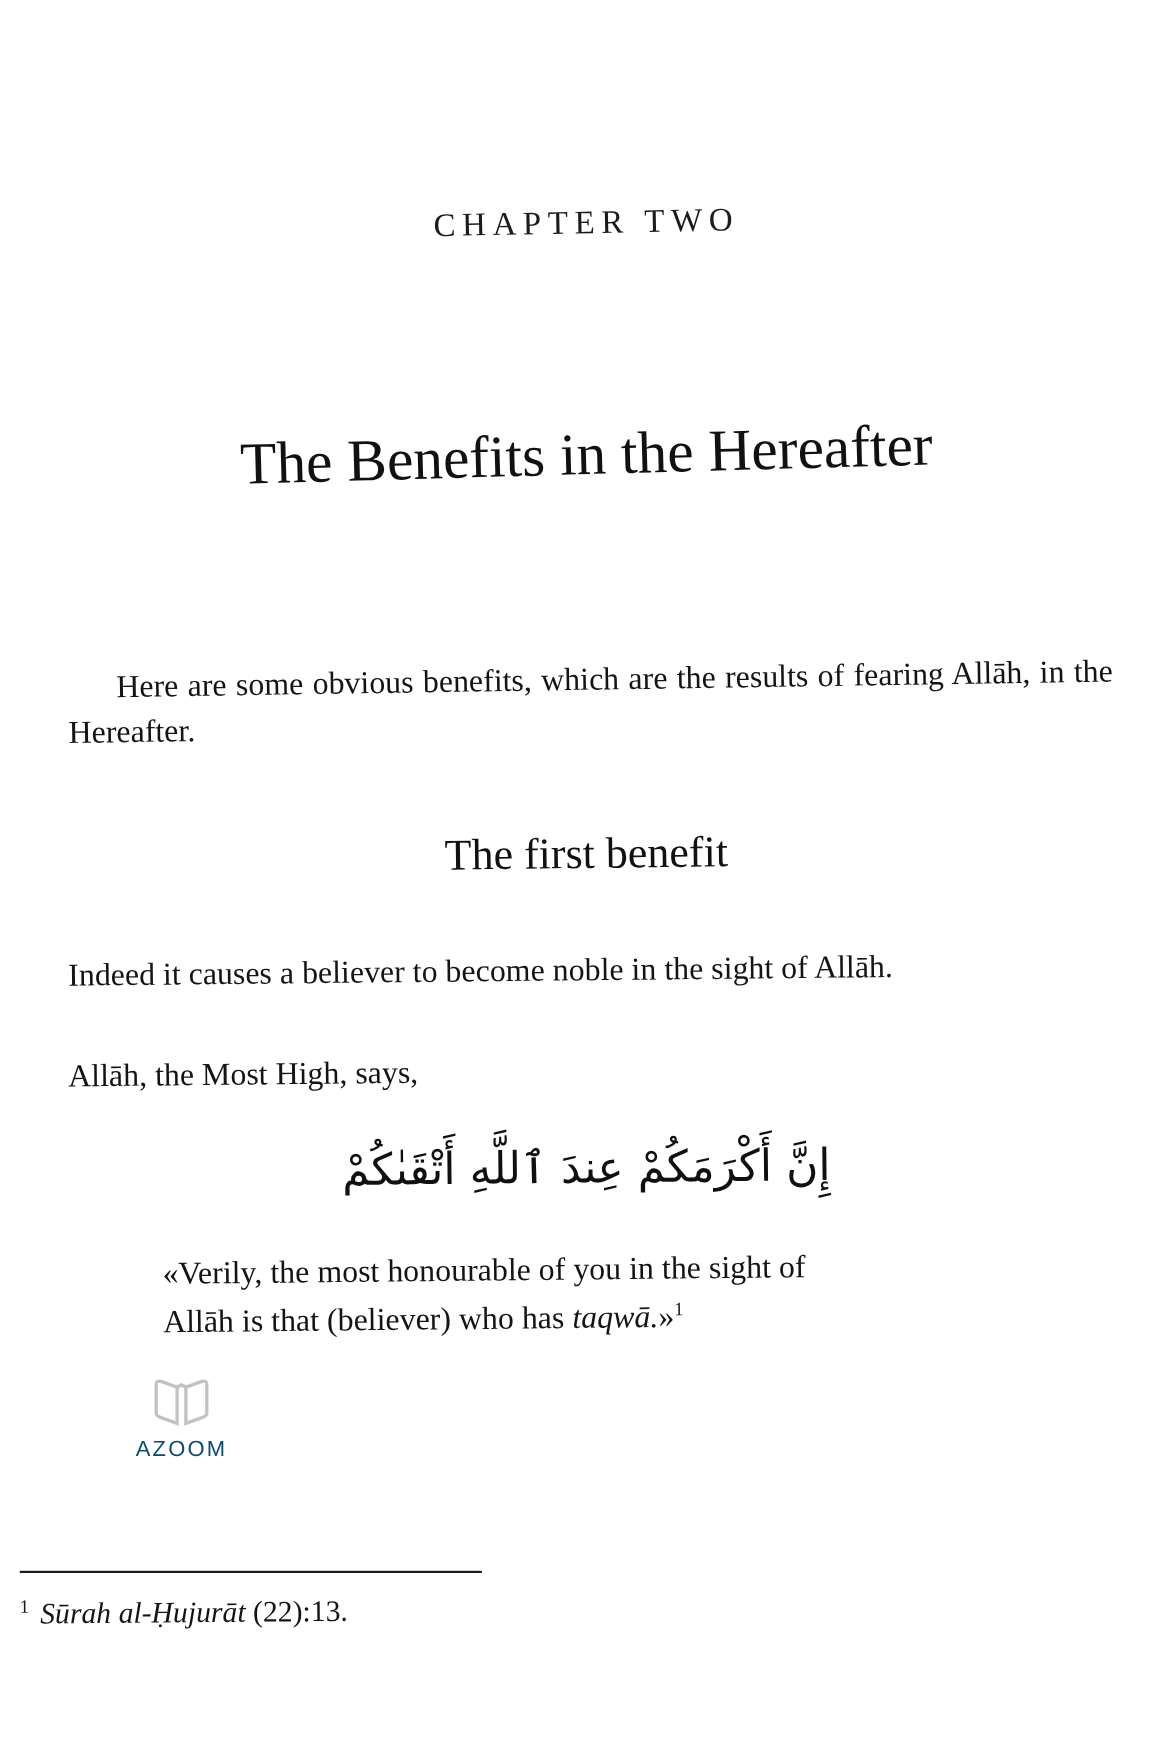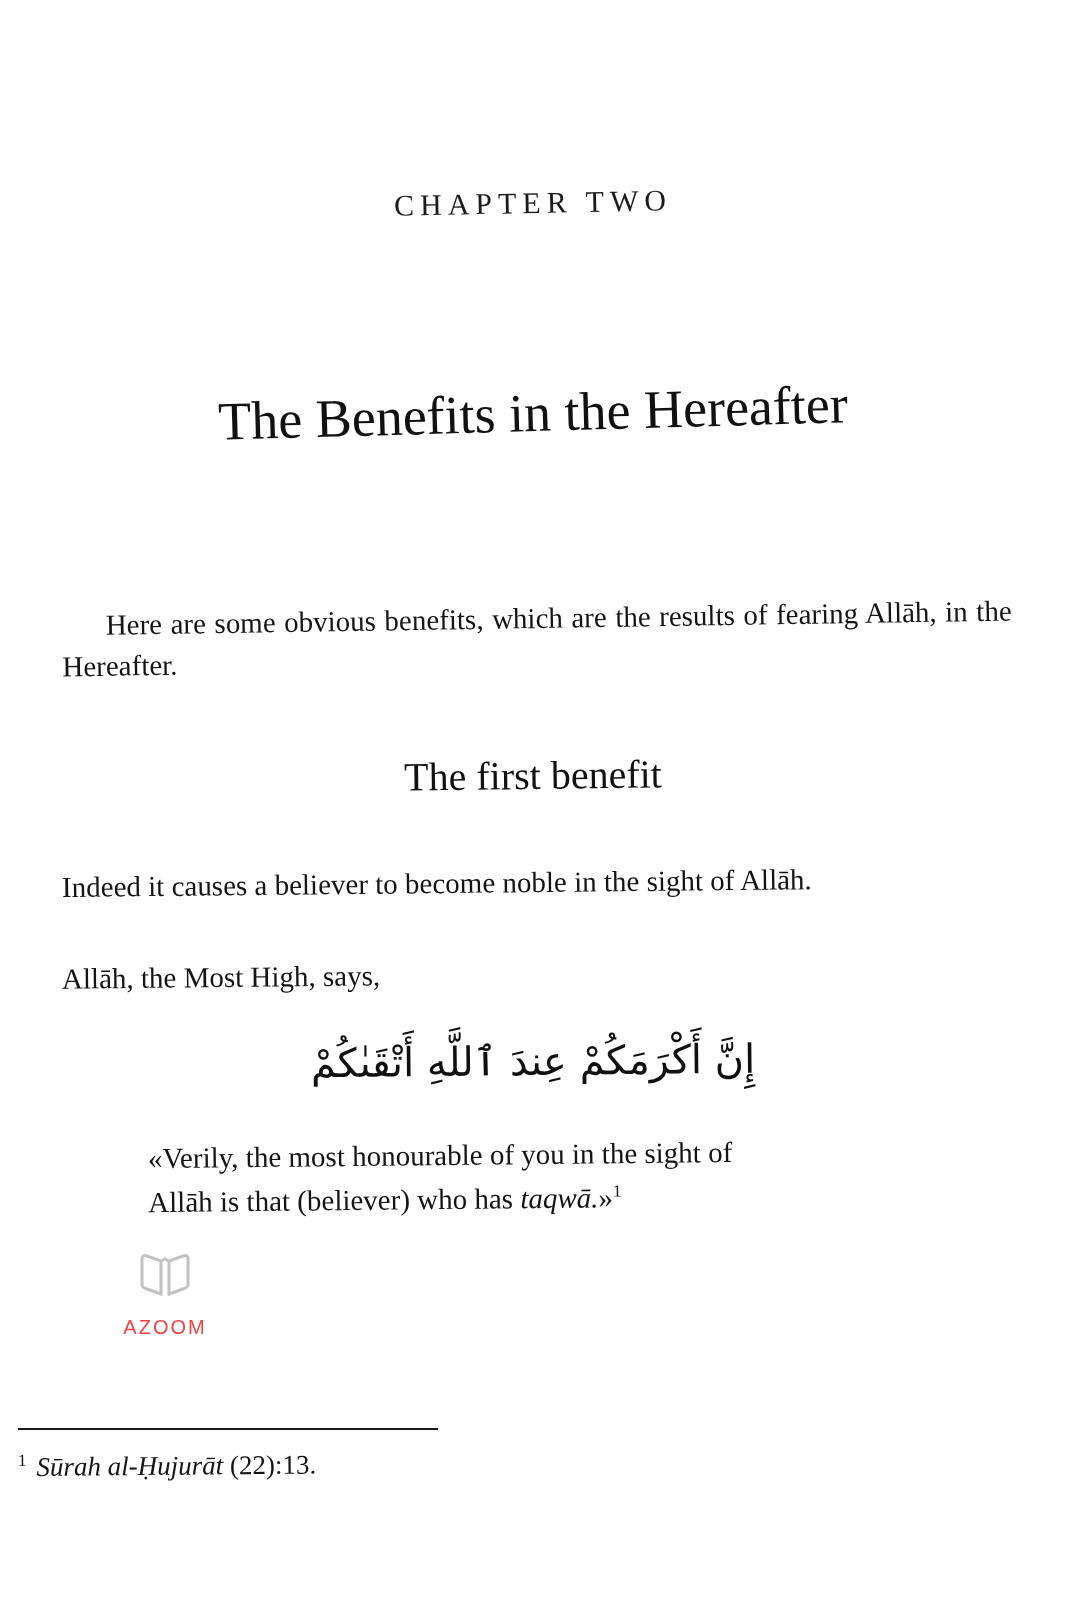--- a/index.html
+++ b/index.html
@@ -136,22 +136,22 @@
   }
   .watermark .wm-icon {
     display: block;
     margin: 0 auto;
   }
   .watermark .wm-text {
     display: block;
     font-family: "Liberation Sans", sans-serif;
     font-size: 20px;
     letter-spacing: 2px;
-    margin-top: 12px;
-    color: #ef4444;
+    margin-top: 2px;
+    color: #0c4a6e;
   }
 
   
   .footnote-rule {
     position: absolute;
     top: 1428px;
     left: 18px;
     width: 420px;
     height: 2px;
     background: #1a1a1a;

